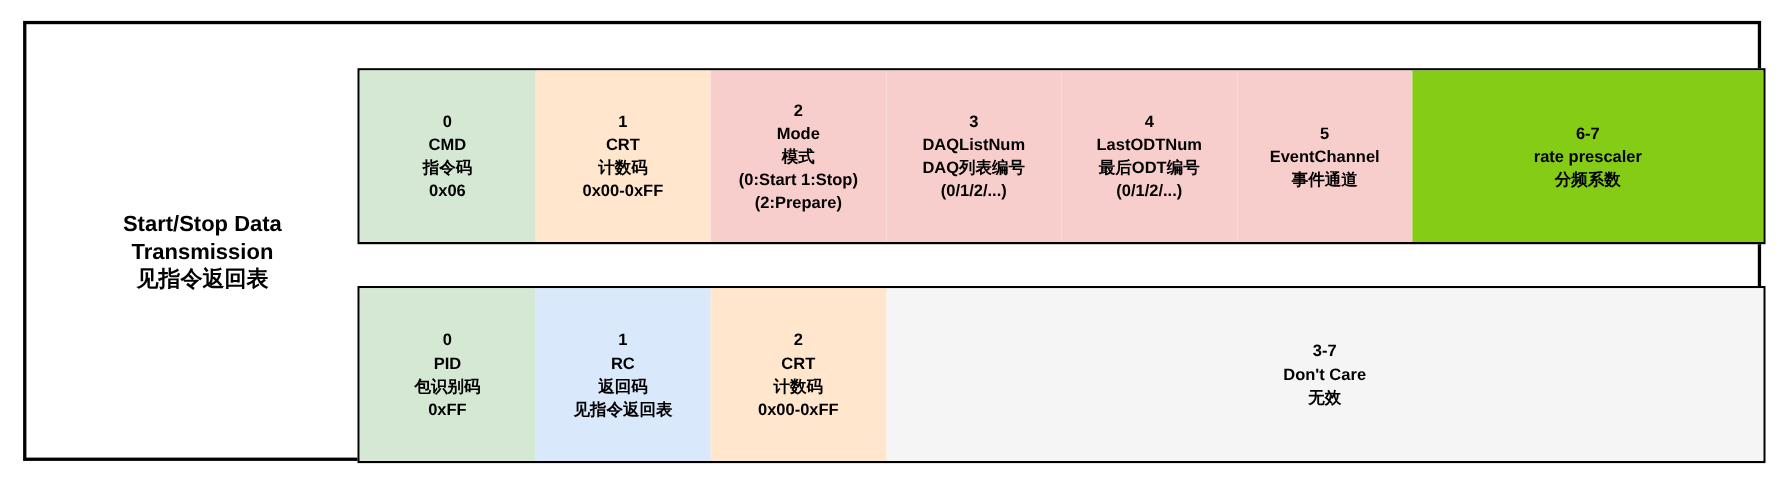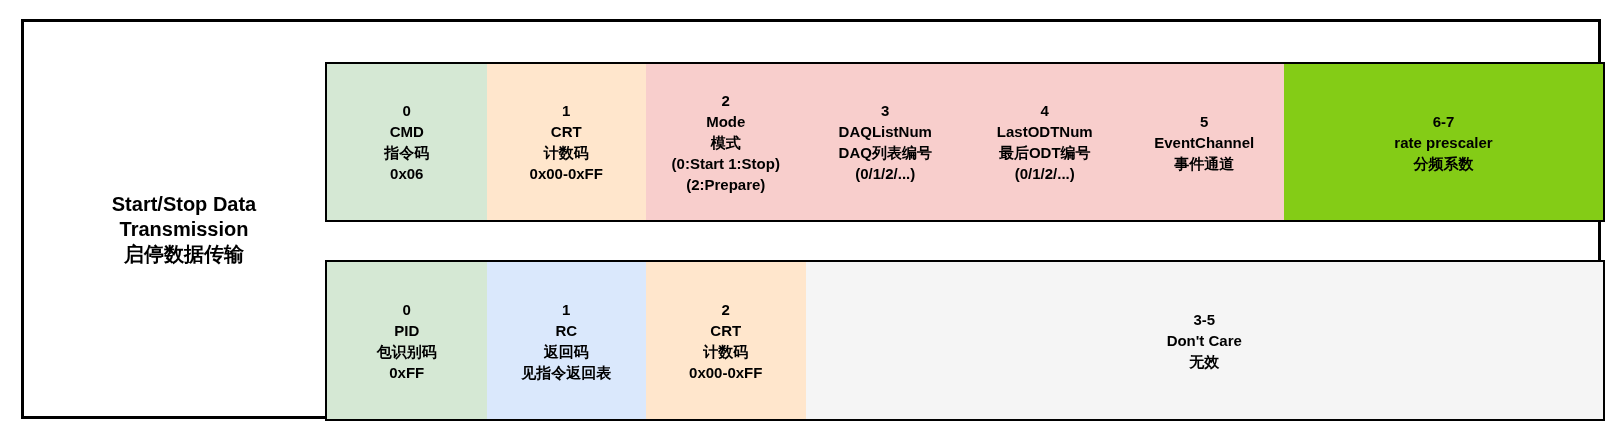--- a/index.html
+++ b/index.html
@@ -61,21 +61,21 @@
   .bw5 { width: 62.5%; }   
 </style>
 </head>
 <body>
 
 <div class="canvas">
   <div class="outer-frame">
 
     <div class="side-label">Start/Stop Data
 Transmission
-启停数据传输</div>
+见指令返回表</div>
 
     <div class="byte-row row-request">
       <div class="cell bw1" style="background-color: rgb(213, 232, 212);">0
 CMD
 指令码
 0x06</div>
       <div class="cell bw1" style="background-color: rgb(255, 230, 204);">1
 CRT
 计数码
 0x00-0xFF</div>
@@ -106,19 +106,19 @@
 包识别码
 0xFF</div>
       <div class="cell bw1" style="background-color: rgb(218, 232, 252);">1
 RC
 返回码
 见指令返回表</div>
       <div class="cell bw1" style="background-color: rgb(255, 230, 204);">2
 CRT
 计数码
 0x00-0xFF</div>
-      <div class="cell bw5" style="background-color: rgb(245, 245, 245);">3-5
+      <div class="cell bw5" style="background-color: rgb(245, 245, 245);">3-7
 Don't Care
 无效</div>
     </div>
 
   </div>
 </div>
 
 </body></html>

